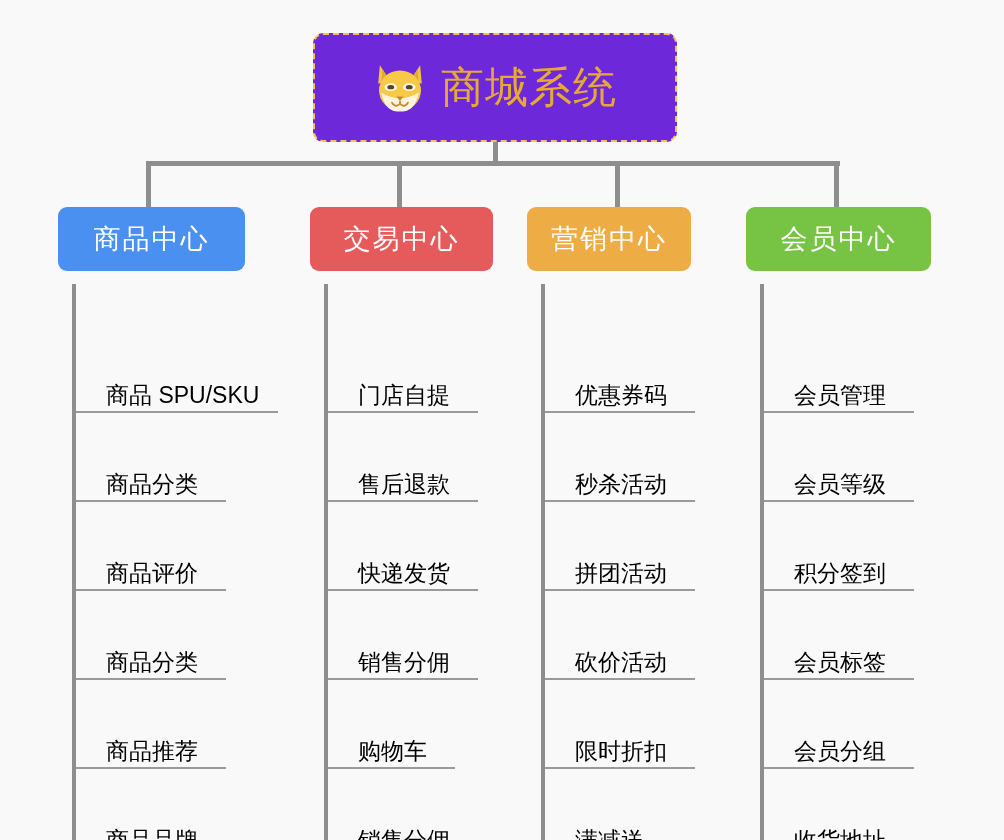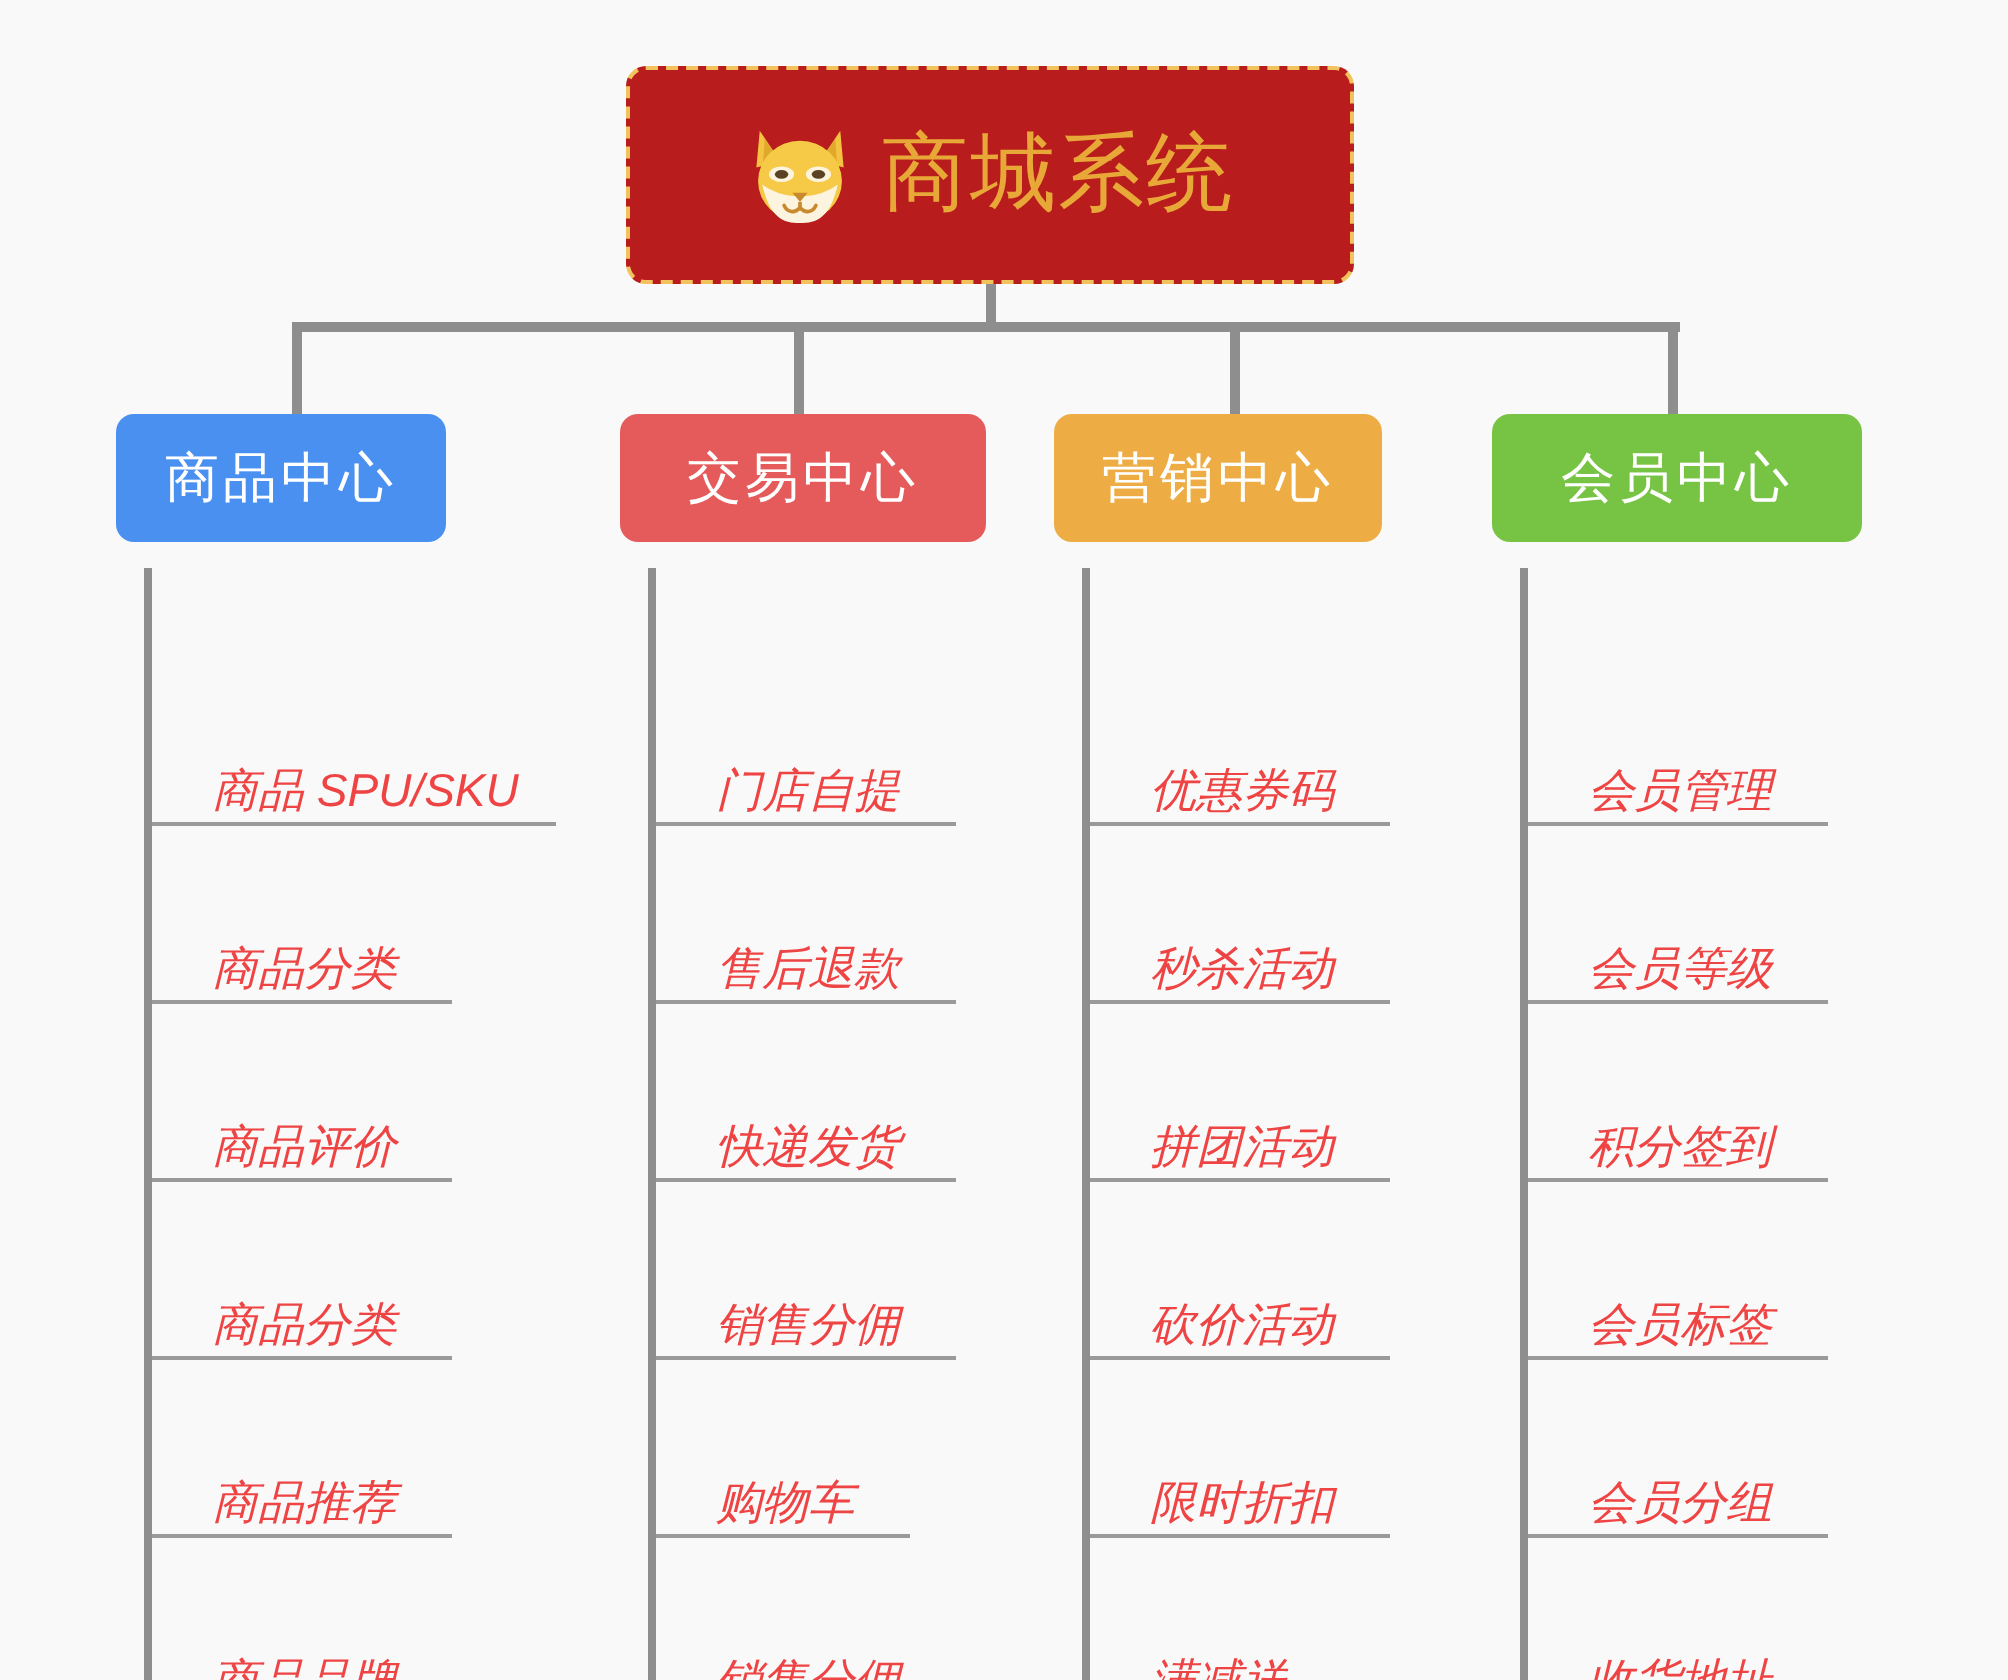--- a/index.html
+++ b/index.html
@@ -20,21 +20,21 @@
   }
 
   
   .root-node {
     position: absolute;
     left: 313px;
     top: 33px;
     width: 364px;
     height: 109px;
     box-sizing: border-box;
-    background: #b91c1c;
+    background: #6d28d9;
     border: 2px dashed #f2c35c;
     border-radius: 10px;
     display: flex;
     align-items: center;
     justify-content: center;
     gap: 14px;
   }
   .root-emoji {
     width: 54px;
     height: 52px;
@@ -102,24 +102,23 @@
   .leaf {
     position: absolute;
     left: 18px;
     height: 0;
   }
   .leaf-label {
     position: absolute;
     left: 30px;
     bottom: 6px;
     font-size: 23px;
-    color: #ef4444;
+    color: #000000;
     white-space: nowrap;
     line-height: 1;
-    font-style: italic;
   }
   .leaf-rule {
     position: absolute;
     left: 0;
     bottom: 0;
     height: 2px;
     background: #9a9a9a;
   }
 </style>
 </head>
@@ -154,21 +153,21 @@
   <div class="conn conn-bus"></div>
 
   <div id="drops">
       <div class="conn conn-drop" style="left: 146px;"></div>
       <div class="conn conn-drop" style="left: 397px;"></div>
       <div class="conn conn-drop" style="left: 615px;"></div>
       <div class="conn conn-drop" style="left: 834px;"></div>
     </div>
 
   <div id="branches">
-      <div class="branch" style="left: 58px; width: 165px;">
+      <div class="branch" style="left: 58px; width: 187px;">
         <div class="branch-header" style="background: rgb(74, 144, 240);">商品中心</div>
         <div class="branch-body">
           <div class="spine" style="height: 574px;"></div>
           <div class="leaf" style="top: 129px;">
             <div class="leaf-rule" style="width: 202px;"></div>
             <span class="leaf-label">商品 SPU/SKU</span>
           </div>
           <div class="leaf" style="top: 218px;">
             <div class="leaf-rule" style="width: 150px;"></div>
             <span class="leaf-label">商品分类</span>

